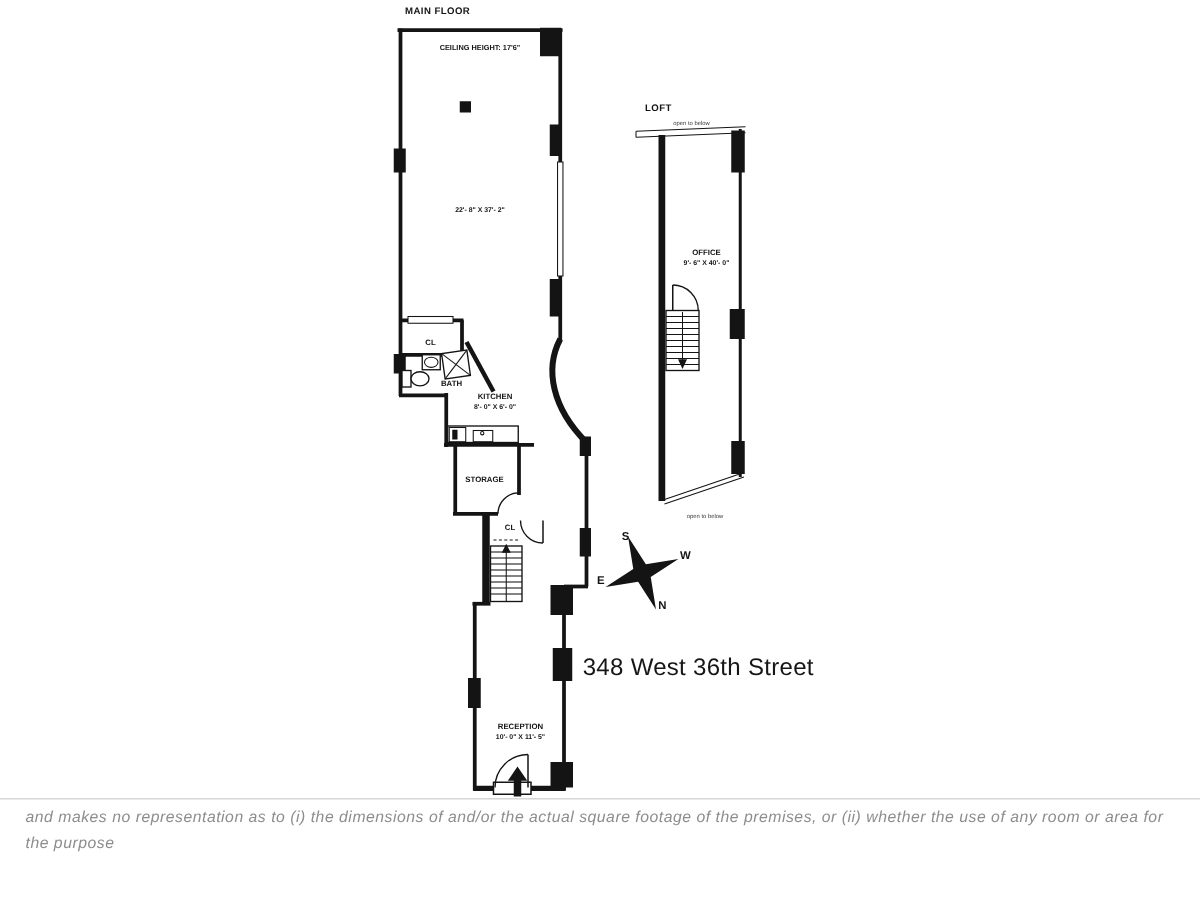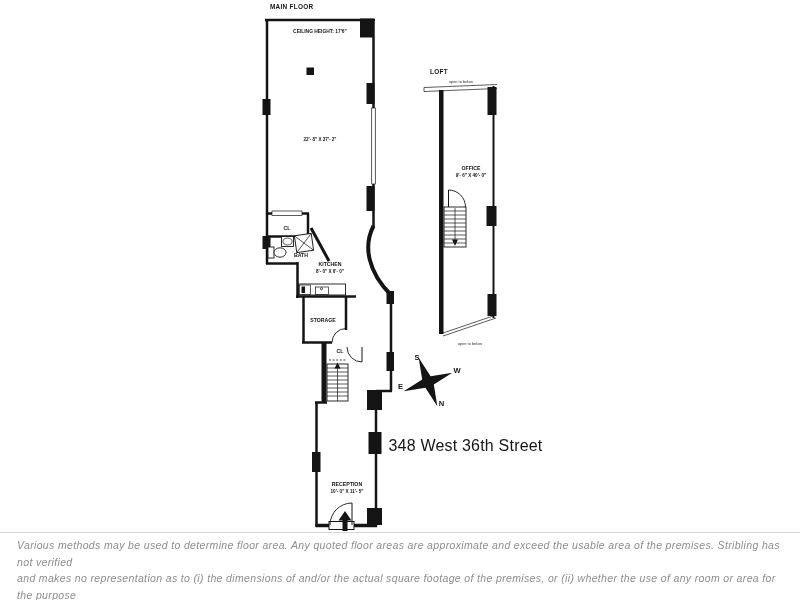--- a/index.html
+++ b/index.html
@@ -187,18 +187,17 @@
   </g>
 </svg>
 
   <div class="address">
     <div class="line1">348 West 36th Street</div>
   </div>
 
   <div class="divider"></div>
 
   <div class="disclaimer">
-    <div>Various methods may be used to determine floor area. Any quoted floor areas are approximate and exceed the usable area of the premises. Stribling has not verified</div>
     <div>and makes no representation as to (i) the dimensions of and/or the actual square footage of the premises, or (ii) whether the use of any room or area for the purpose</div>
 
   </div>
 
 </div>
 
 </body></html>

